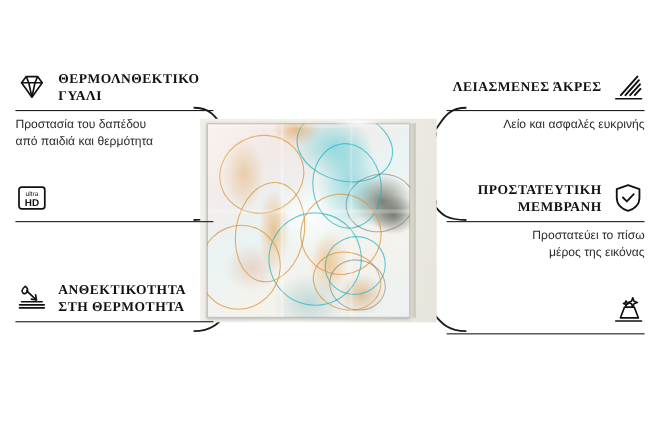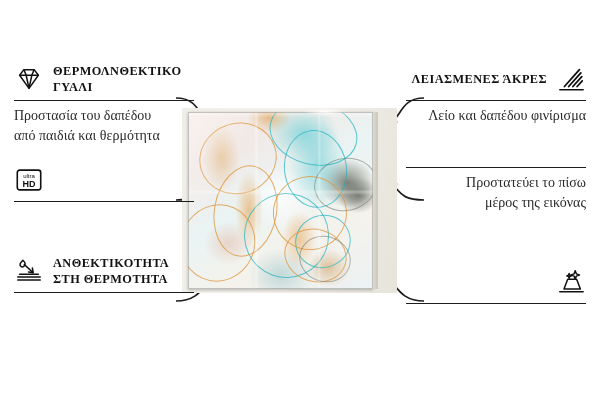--- a/index.html
+++ b/index.html
@@ -95,22 +95,22 @@
     font-weight:bold;
     letter-spacing:.45px;
     line-height:1.32;
     color:#121212;
   }
   .rule{
     height:0; border-top:1.4px solid #1c1c1c;
     margin:4px 0 5px 0;
   }
   .desc{
-    font-family:Liberation Serif, serif;
-    font-size:14px;
+    font-family:Liberation Sans, sans-serif;
+    font-size:11px;
     line-height:1.42;
     color:#2b2b2b;
     white-space:pre-line;
   }
 
   
   #c0{ top:62px; }  #c1{ top:163px; } #c2{ top:254px; }
   #c3{ top:62px; }  #c4{ top:163px; } #c5{ top:265px; }
 
   #connectors{ position:absolute; inset:0; pointer-events:none; }
@@ -218,24 +218,32 @@
             <path d="M13.5 24 L26.5 9.5"></path>
             <path d="M18 24 L27.5 13.5"></path>
             <path d="M22.5 24 L28 18"></path>
           <path d="M4 27.5 H29" stroke-width="1.6"></path>
         </g>
       </svg>
       <div class="title">ΛΕΙΑΣΜΕΝΕΣ
 ΆΚΡΕΣ</div>
     </div>
     <div class="rule"></div>
-    <div class="desc">Λείο και δαπέδου φινίρισμα</div>
+    <div class="desc">Λείο και ασφαλές ευκρινής</div>
   </div>
 
   <div class="callout right" id="c4">
+    <div class="head">
+      <svg class="icon" viewBox="0 0 32 32">
+        <path d="M16 3.5 L27 7.5 V16 C27 22.5 21.8 26.8 16 28.5 C10.2 26.8 5 22.5 5 16 V7.5 Z" fill="none" stroke="#111" stroke-width="1.8" stroke-linejoin="round"></path>
+        <path d="M11 15.5 L14.8 19.3 L21.5 12.3" fill="none" stroke="#111" stroke-width="1.8" stroke-linecap="round" stroke-linejoin="round"></path>
+      </svg>
+      <div class="title">ΠΡΟΣΤΑΤΕΥΤΙΚΗ
+ΜΕΜΒΡΑΝΗ</div>
+    </div>
     <div class="rule"></div>
     <div class="desc">Προστατεύει το πίσω
 μέρος της εικόνας</div>
   </div>
 
   <div class="callout right" id="c5">
     <div class="head">
       <svg class="icon" viewBox="0 0 32 32">
         <g fill="none" stroke="#111" stroke-width="1.6" stroke-linejoin="round" stroke-linecap="round">
           <path d="M8.5 23.5 L12.5 13 H22 L26 23.5 Z"></path>

